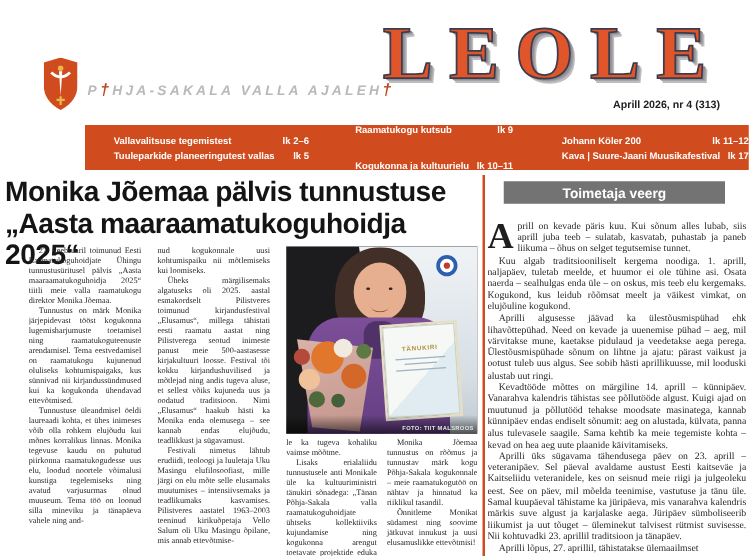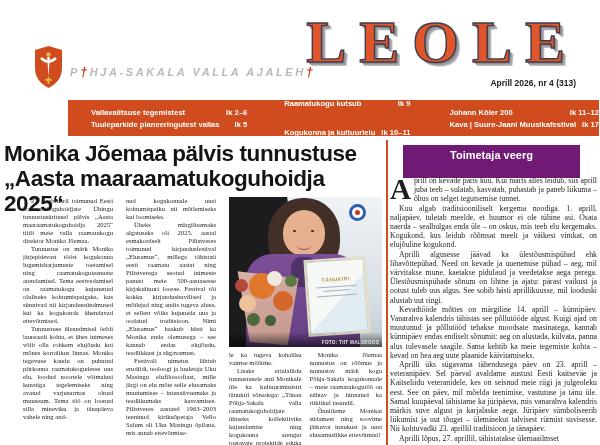--- a/index.html
+++ b/index.html
@@ -83,21 +83,21 @@
   .fl.gr1{left:56px;top:78px;width:12px;height:12px;background:#5e7a44;}
   .fl.gr2{left:18px;top:116px;width:13px;height:13px;background:#50693c;}
   .fl.gr3{left:36px;top:118px;width:11px;height:11px;background:#44603a;}
   .ph-shade{position:absolute;left:0;right:0;bottom:0;height:15px;
             background:linear-gradient(transparent,rgba(0,0,0,0.6));}
   .ph-credit{position:absolute;right:3px;bottom:2px;font-family:"Liberation Sans",sans-serif;
              font-weight:bold;font-size:4.6px;letter-spacing:0.3px;color:#e3e3e3;}
 
   
   .divider{position:absolute;left:386px;top:140px;width:2px;height:305px;background:#d04c1e;}
-  .ed-box{position:absolute;left:403px;top:145px;width:177px;height:33px;background:#701a75;
+  .ed-box{position:absolute;left:403px;top:145px;width:177px;height:18px;background:#737373;
           color:#fff;font-family:"Liberation Sans",sans-serif;font-weight:bold;font-size:11px;
           text-align:center;line-height:20px;}
   .ed-text{position:absolute;left:390px;top:176px;width:207px;height:269px;overflow:hidden;
            font-size:7.8px;line-height:9.2px;text-align:justify;color:#1f1f1f;}
   .ed-text p{margin:0;text-indent:9px;}
   .ed-text p.first{text-indent:0;}
   .dropcap{float:left;font-weight:bold;font-size:29px;line-height:25px;padding:1px 3px 0 0;color:#1f1f1f;}
 </style>
 </head>
 <body>
@@ -205,21 +205,21 @@
           <p>Monika Jõemaa tunnustus on rõõmus ja tunnustav märk kogu Põhja-Sakala kogukonnale – meie raamatukogutöö on nähtav ja hinnatud ka riiklikul tasandil.</p>
           <p>Õnnitleme Monikat südamest ning soovime jätkuvat innukust ja uusi elusamuslikke ettevõtmisi!</p>
         </div>
       </div>
     </div>
   </div>
 
   <div class="divider"></div>
   <div class="ed-box">Toimetaja veerg</div>
   <div class="ed-text">
-    <p class="first"><span class="dropcap">A</span><span>prill on kevade päris kuu. Kui märts alles leidub, siis aprill juba teeb – sulatab, kasvatab, puhastab ja paneb liikuma – õhus on selget tegutsemise tunnet.</span></p>
+    <p class="first"><span class="dropcap">A</span><span>prill on kevade päris kuu. Kui sõnum alles lubab, siis aprill juba teeb – sulatab, kasvatab, puhastab ja paneb liikuma – õhus on selget tegutsemise tunnet.</span></p>
     <p>Kuu algab traditsiooniliselt kergema noodiga. 1. aprill, naljapäev, tuletab meelde, et huumor ei ole tühine asi. Osata naerda – sealhulgas enda üle – on oskus, mis teeb elu kergemaks. Kogukond, kus leidub rõõmsat meelt ja väikest vimkat, on elujõuline kogukond.</p>
     <p>Aprilli algusesse jäävad ka ülestõusmispühad ehk lihavõttepühad. Need on kevade ja uuenemise pühad – aeg, mil värvitakse mune, kaetakse pidulaud ja veedetakse aega perega. Ülestõusmispühade sõnum on lihtne ja ajatu: pärast vaikust ja ootust tuleb uus algus. See sobib hästi aprillikuusse, mil looduski alustab uut ringi.</p>
     <p>Kevadtööde mõttes on märgiline 14. aprill – künnipäev. Vanarahva kalendris tähistas see põllutööde algust. Kuigi ajad on muutunud ja põllutööd tehakse moodsate masinatega, kannab künnipäev endas endiselt sõnumit: aeg on alustada, külvata, panna alus tulevasele saagile. Sama kehtib ka meie tegemiste kohta – kevad on hea aeg uute plaanide käivitamiseks.</p>
     <p>Aprilli üks sügavama tähendusega päev on 23. aprill – veteranipäev. Sel päeval avaldame austust Eesti kaitseväe ja Kaitseliidu veteranidele, kes on seisnud meie riigi ja julgeoleku eest. See on päev, mil mõelda teenimise, vastutuse ja tänu üle. Samal kuupäeval tähistame ka jüripäeva, mis vanarahva kalendris märkis suve algust ja karjalaske aega. Jüripäev sümboliseerib liikumist ja uut tõuget – üleminekut talvisest rütmist suvisesse. Nii kohtuvadki 23. aprillil traditsioon ja tänapäev.</p>
     <p>Aprilli lõpus, 27. aprillil, tähistatakse ülemaailmset</p>
   </div>
 
 </div>
 
 </body></html>

